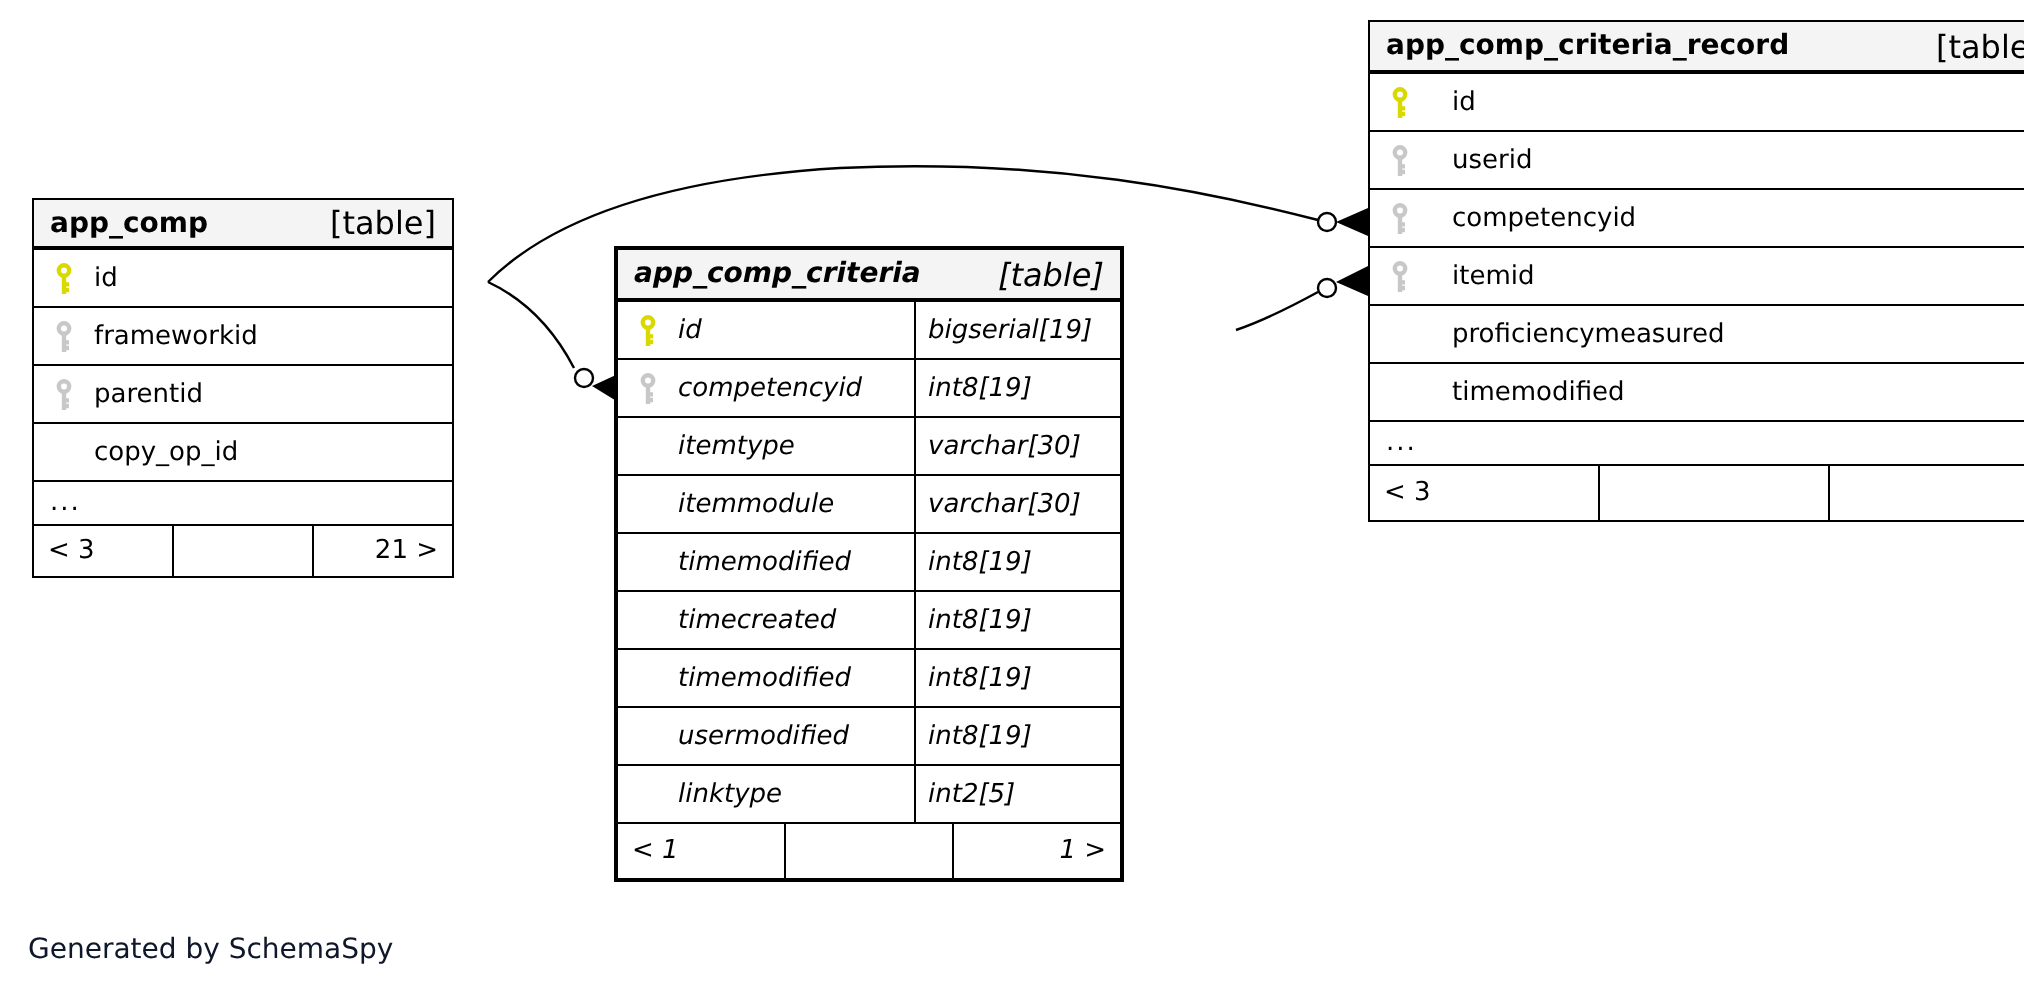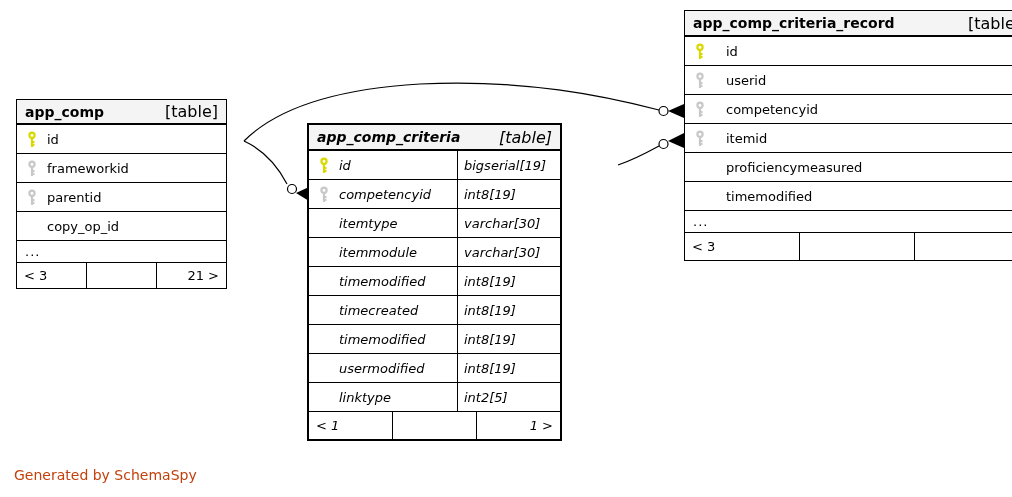--- a/index.html
+++ b/index.html
@@ -103,21 +103,21 @@
     height: 497px;
     z-index: 2;
     pointer-events: none;
   }
 
   .credit {
     position: absolute;
     left: 14px;
     top: 467px;
     font-size: 14px;
-    color: #c2410c;
+    color: #0f172a;
     z-index: 1;
   }
 </style>
 </head>
 <body>
 
 <div class="canvas">
 
   <svg class="edges" viewBox="0 0 1012 497" xmlns="http://www.w3.org/2000/svg">
 

